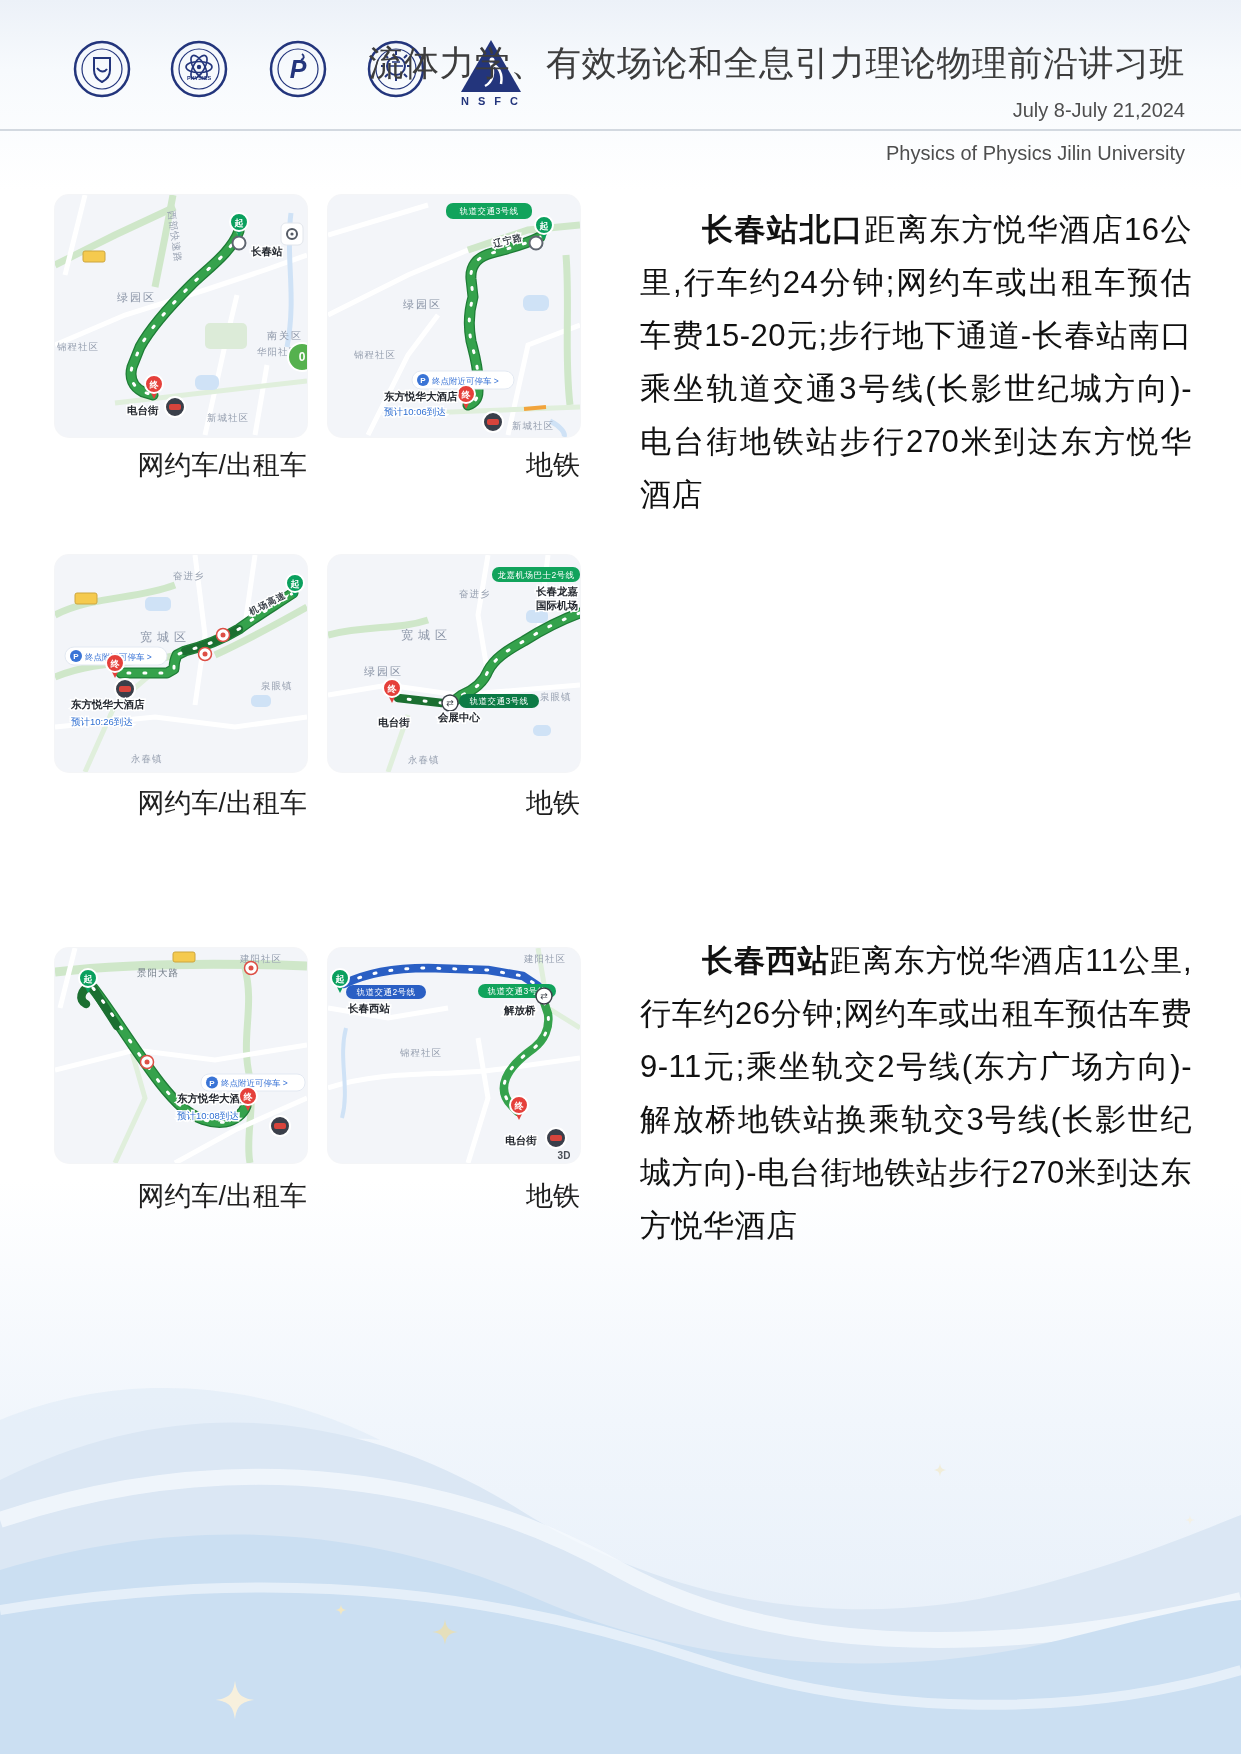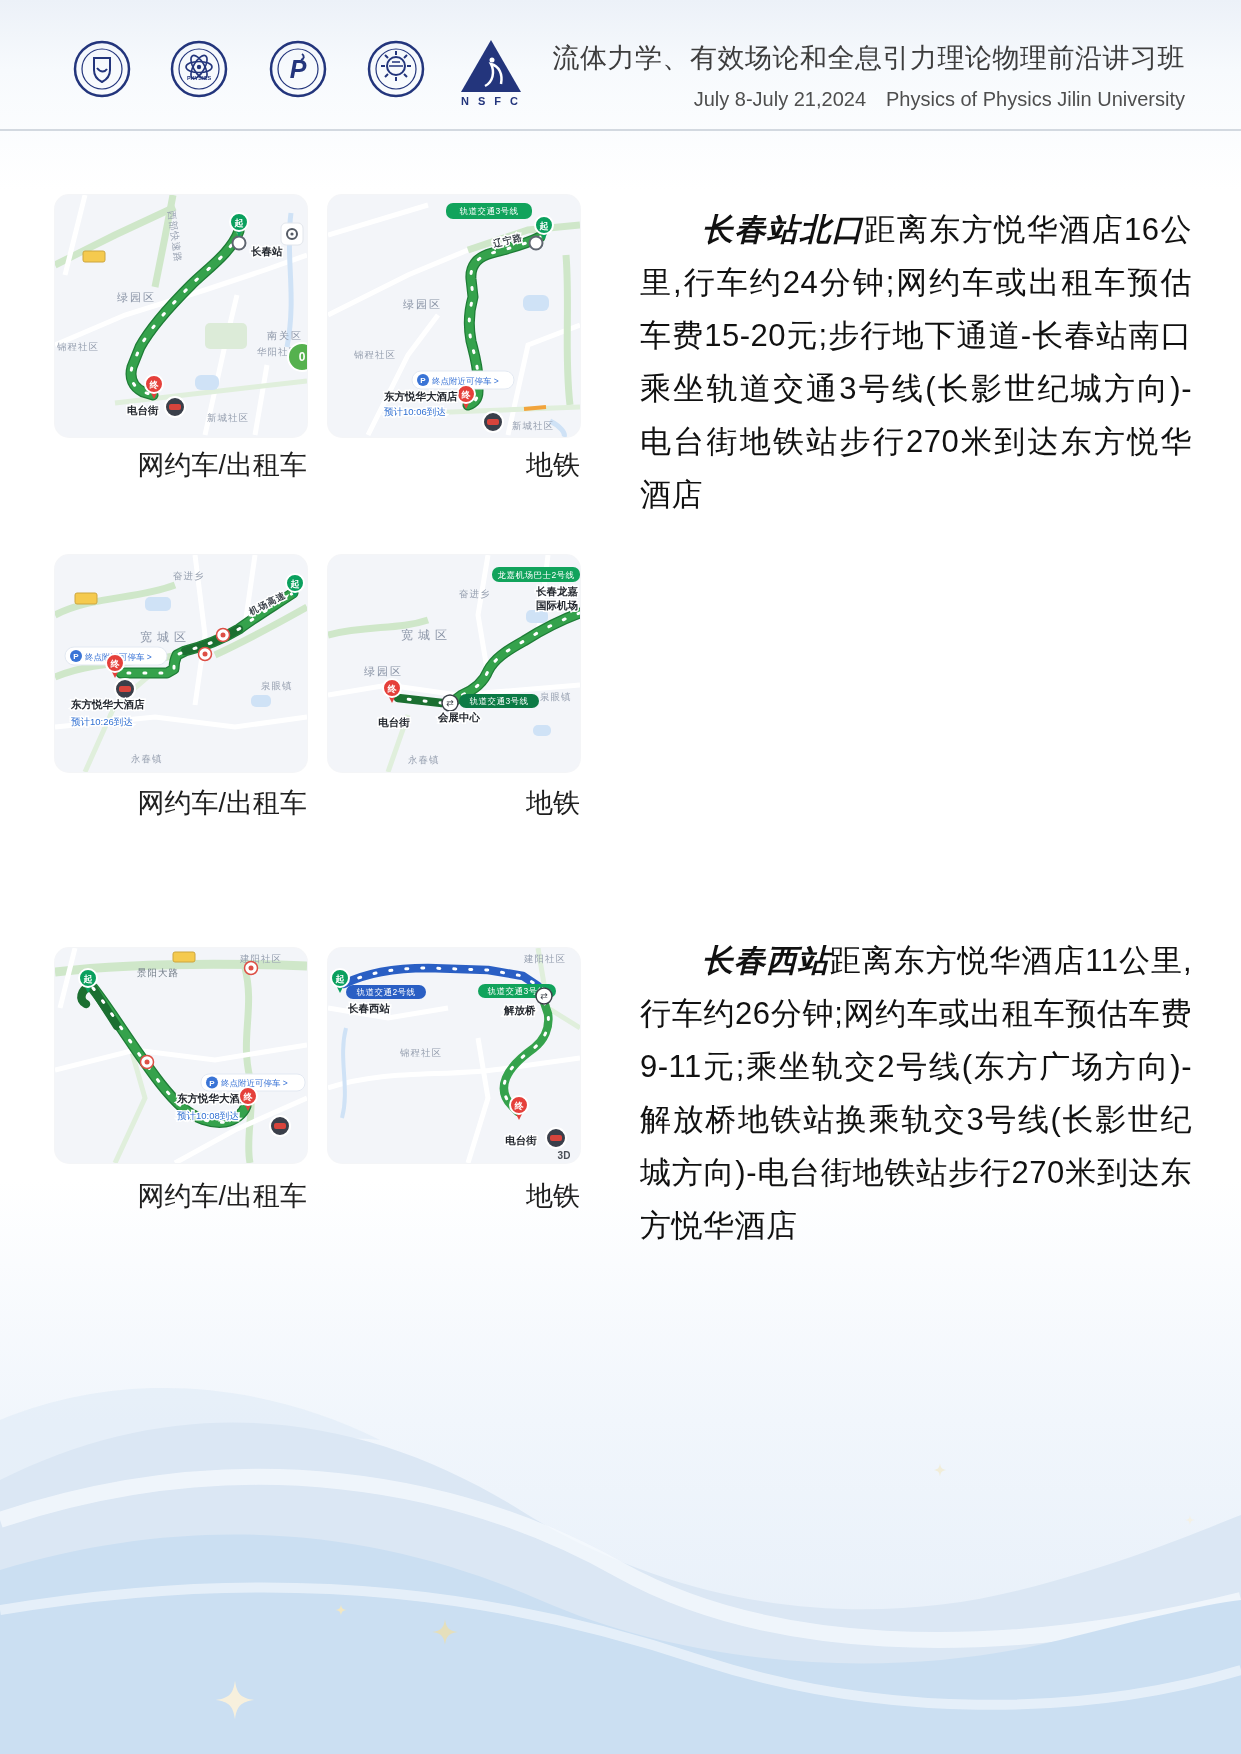--- a/index.html
+++ b/index.html
@@ -4,30 +4,30 @@
 <style>
   html,body{margin:0;padding:0;background:#fff;}
   .page{
     position:relative;width:1241px;height:1754px;margin:0 auto;overflow:hidden;
     font-family:"Liberation Sans",sans-serif;
     background:linear-gradient(180deg,#ecf1f8 0px,#f7fafd 70px,#ffffff 190px,#ffffff 1180px,#f1f6fc 1420px,#e3edf8 1754px);
   }
   
   .logo{position:absolute;top:40px;}
   .header-text{position:absolute;top:40px;right:56px;text-align:right;}
-  .title-cn{font-size:27px;color:#3d3d3d;letter-spacing:0.5px;}
-  .subtitle{margin-top:12px;font-size:20px;color:#4e4e4e;display:flex;justify-content:flex-end;gap:20px;}
+  .title-cn{font-size:35px;color:#3d3d3d;letter-spacing:0.5px;}
+  .subtitle{margin-top:12px;font-size:20px;color:#4e4e4e;display:flex;justify-content:flex-end;gap:20px;flex-direction:column;}
   .divider{position:absolute;top:129px;left:0;width:100%;height:2px;background:#d3d9e0;}
   
   .row{position:absolute;left:0;width:1241px;}
   .map-card{position:absolute;margin:0;border-radius:14px;overflow:hidden;background:#f3f5f9;box-shadow:0 0 0 1px rgba(120,130,150,.08);}
   .map-card svg{display:block;}
   .cap{position:absolute;text-align:right;font-size:27px;color:#1f1f1f;}
   .desc{position:absolute;margin:0;font-size:31px;line-height:53px;color:#111;text-align:justify;text-indent:2em;letter-spacing:0.5px;}
-  .desc b{font-weight:bold;font-style:italic;}
+  .desc b{font-weight:bold;}
   
   svg text{font-family:"Liberation Sans",sans-serif;}
   .dl{fill:#8a94a6;font-size:11px;letter-spacing:2px;}
   .dls{fill:#97a0b0;font-size:9.5px;letter-spacing:1px;}
   .halo{paint-order:stroke;stroke:#ffffff;stroke-width:3px;}
   .poi{fill:#23272e;font-size:10.5px;font-weight:bold;}
   .eta{fill:#2f6fd2;font-size:9.5px;}
   .roadw{fill:none;stroke:#ffffff;stroke-width:5;}
   .roadg{fill:none;stroke:#cfe7c9;stroke-width:7;}
   .roadg2{fill:none;stroke:#e0efdc;stroke-width:5;}

